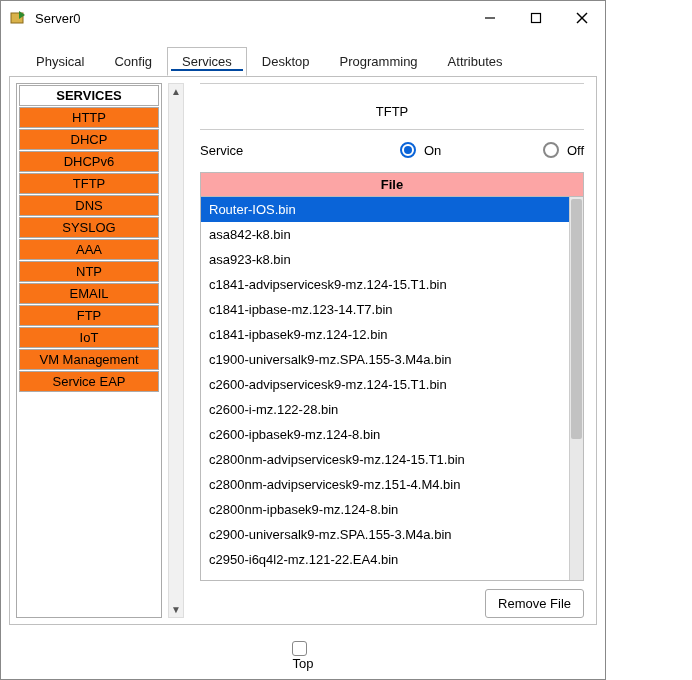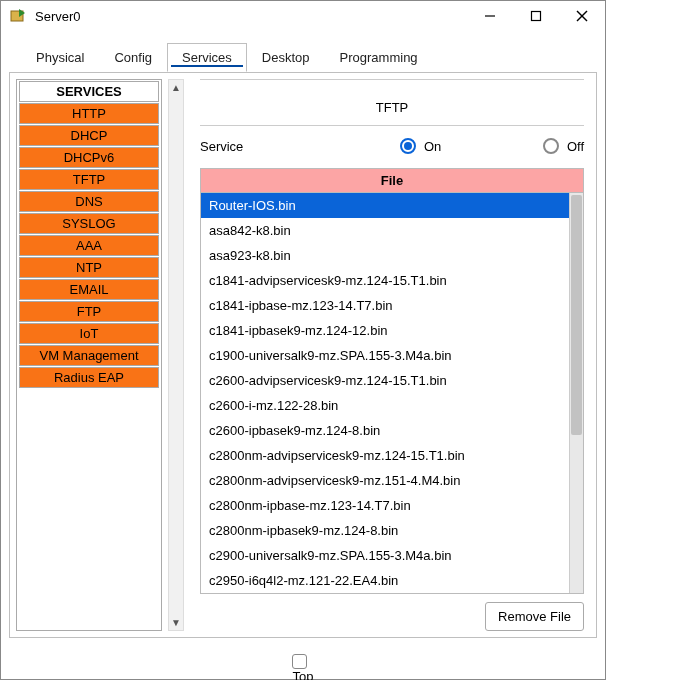--- a/index.html
+++ b/index.html
@@ -78,41 +78,42 @@
       </div>
     </div>
   </div>
 
   <div class="tabs" id="tabs">
       <div class="tab">Physical</div>
       <div class="tab">Config</div>
       <div class="tab active">Services</div>
       <div class="tab">Desktop</div>
       <div class="tab">Programming</div>
+      <div class="tab">Attributes</div>
     </div>
 
   <div class="content-outer">
     <div class="content">
 
       <div class="side-col">
         <div class="side-box" id="sidebox">
             <div class="side-item header">SERVICES</div>
             <div class="side-item">HTTP</div>
             <div class="side-item">DHCP</div>
             <div class="side-item">DHCPv6</div>
             <div class="side-item">TFTP</div>
             <div class="side-item">DNS</div>
             <div class="side-item">SYSLOG</div>
             <div class="side-item">AAA</div>
             <div class="side-item">NTP</div>
             <div class="side-item">EMAIL</div>
             <div class="side-item">FTP</div>
             <div class="side-item">IoT</div>
             <div class="side-item">VM Management</div>
-            <div class="side-item">Radius EAP</div>
+            <div class="side-item">Service EAP</div>
           </div>
       </div>
       <div class="side-scroll">
         <span class="arrow">▲</span>
         <span class="arrow">▼</span>
       </div>
 
       <div class="main-col">
         <div class="hr"></div>
         <div class="main-title">TFTP</div>
@@ -141,21 +142,20 @@
                 <div class="file-row">asa923-k8.bin</div>
                 <div class="file-row">c1841-advipservicesk9-mz.124-15.T1.bin</div>
                 <div class="file-row">c1841-ipbase-mz.123-14.T7.bin</div>
                 <div class="file-row">c1841-ipbasek9-mz.124-12.bin</div>
                 <div class="file-row">c1900-universalk9-mz.SPA.155-3.M4a.bin</div>
                 <div class="file-row">c2600-advipservicesk9-mz.124-15.T1.bin</div>
                 <div class="file-row">c2600-i-mz.122-28.bin</div>
                 <div class="file-row">c2600-ipbasek9-mz.124-8.bin</div>
                 <div class="file-row">c2800nm-advipservicesk9-mz.124-15.T1.bin</div>
                 <div class="file-row">c2800nm-advipservicesk9-mz.151-4.M4.bin</div>
-                <div class="file-row">c2800nm-ipbase-mz.123-14.T7.bin</div>
                 <div class="file-row">c2800nm-ipbasek9-mz.124-8.bin</div>
                 <div class="file-row">c2900-universalk9-mz.SPA.155-3.M4a.bin</div>
                 <div class="file-row">c2950-i6q4l2-mz.121-22.EA4.bin</div>
               </div>
             <div class="file-scroll">
               <div class="thumb"></div>
             </div>
           </div>
         </div>
 

